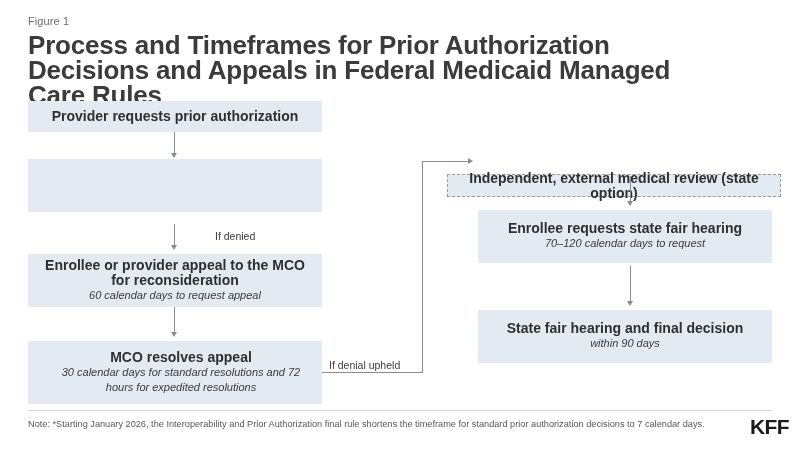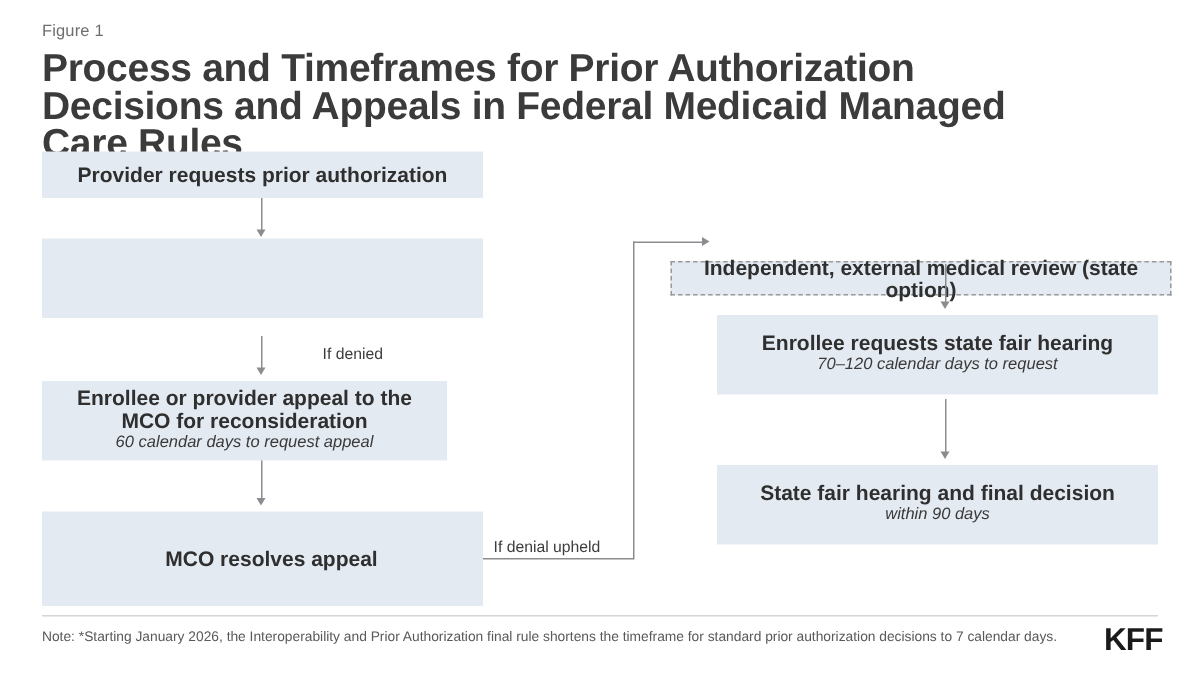--- a/index.html
+++ b/index.html
@@ -117,21 +117,21 @@
     position: absolute;
     left: 28px;
     top: 418px;
     width: 700px;
     font-size: 9.2px;
     color: #58595b;
     line-height: 13px;
   }
   .kff-logo {
     position: absolute;
-    right: 25px;
+    right: 11px;
     top: 415px;
     font-size: 21px;
     font-weight: bold;
     letter-spacing: -0.6px;
     color: #1a1a1a;
   }
 </style>
 </head>
 <body>
 
@@ -148,30 +148,31 @@
   <div class="vline" style="left:174px; top:132px; height:22px;"></div>
   <div class="arrow-down" style="left:171px; top:153px;"></div>
 
   <div class="node" style="left:28px; top:159px; width:294px; height:53px;">
   </div>
 
   <div class="vline" style="left:174px; top:224px; height:22px;"></div>
   <div class="arrow-down" style="left:171px; top:245px;"></div>
   <div class="edge-label" style="left:183px; top:230px;margin-left:32px;">If denied</div>
 
-  <div class="node" style="left:28px; top:254px; width:270px; height:53px;">
+  <div class="node" style="left:28px; top:254px; width:294px; height:53px;">
     <div class="hd">Enrollee or provider appeal to the MCO for reconsideration</div>
     <div class="sub">60 calendar days to request appeal</div>
   </div>
 
   <div class="vline" style="left:174px; top:307px; height:26px;"></div>
   <div class="arrow-down" style="left:171px; top:332px;"></div>
 
   <div class="node" style="left:28px; top:341px; width:294px; height:63px;padding-left:20px;">
     <div class="hd">MCO resolves appeal</div>
+    <div class="sub">30 calendar days for standard resolutions and 72 hours for expedited resolutions</div>
   </div>
 
   <div class="hline" style="left:322px; top:372px; width:100px;"></div>
 
   <div class="vline" style="left:422px; top:161px; height:212px;"></div>
 
   <div class="hline" style="left:422px; top:161px; width:48px;"></div>
   <div class="arrow-right" style="left:468px; top:157.5px;"></div>
   <div class="edge-label" style="left:329px; top:359px;">If denial upheld</div>
 

